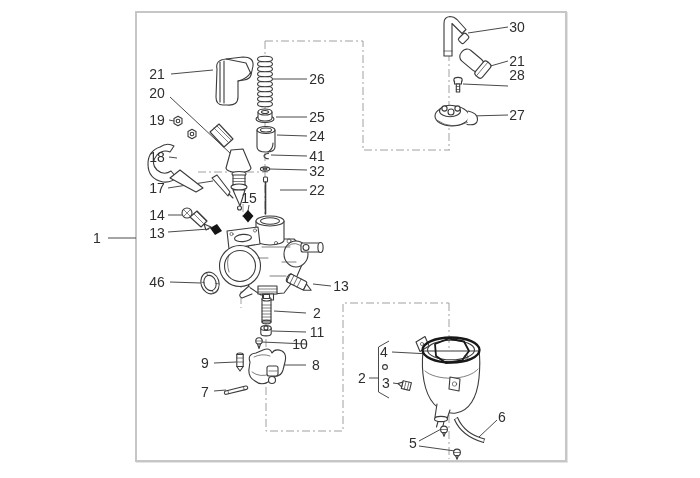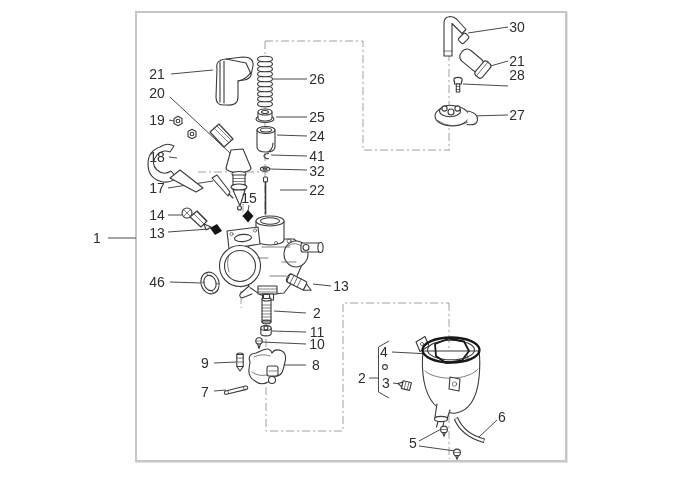--- a/index.html
+++ b/index.html
@@ -328,21 +328,21 @@
 
   <div class="part-num" style="left:97px;top:238px">1</div>
   <div class="part-num" style="left:362px;top:378px">2</div>
   <div class="part-num" style="left:386px;top:383px">3</div>
   <div class="part-num" style="left:384px;top:352px">4</div>
   <div class="part-num" style="left:413px;top:443px">5</div>
   <div class="part-num" style="left:502px;top:417px">6</div>
   <div class="part-num" style="left:205px;top:392px">7</div>
   <div class="part-num" style="left:316px;top:365px">8</div>
   <div class="part-num" style="left:205px;top:363px">9</div>
-  <div class="part-num" style="left:317px;top:344px">10</div>
+  <div class="part-num" style="left:300px;top:344px">10</div>
   <div class="part-num" style="left:317px;top:332px">11</div>
   <div class="part-num" style="left:317px;top:313px">2</div>
   <div class="part-num" style="left:341px;top:286px">13</div>
   <div class="part-num" style="left:157px;top:215px">14</div>
   <div class="part-num" style="left:157px;top:233px">13</div>
   <div class="part-num" style="left:249px;top:198px">15</div>
   <div class="part-num" style="left:157px;top:188px">17</div>
   <div class="part-num" style="left:157px;top:157px">18</div>
   <div class="part-num" style="left:157px;top:120px">19</div>
   <div class="part-num" style="left:157px;top:93px">20</div>

